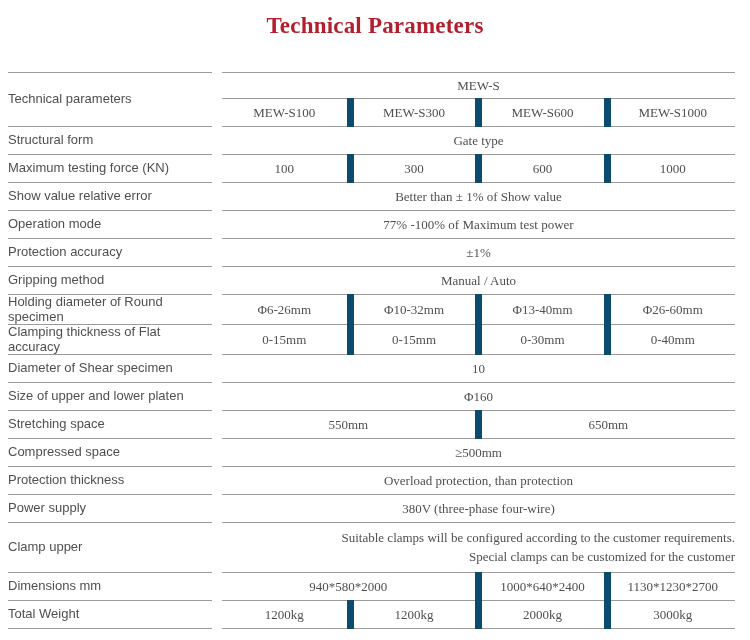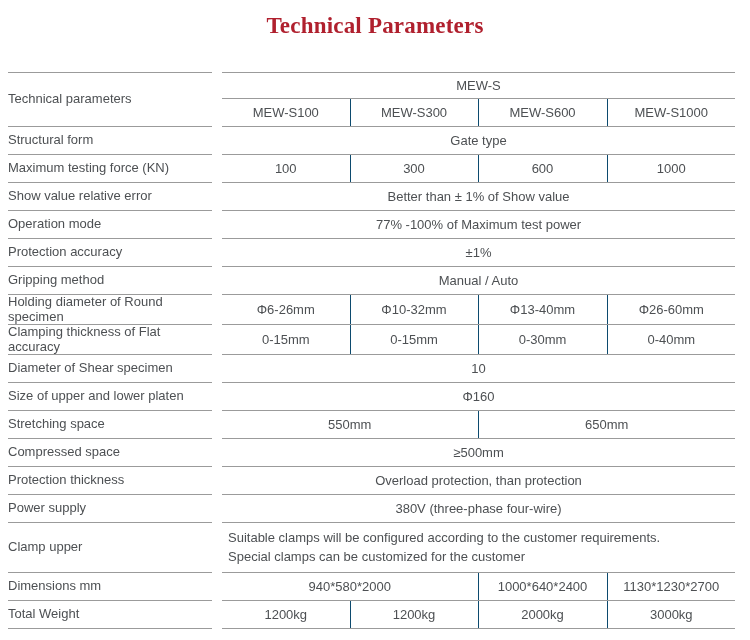--- a/index.html
+++ b/index.html
@@ -45,24 +45,25 @@
     padding-left: 2px;
     line-height: 1.12;
     border-bottom: 1px solid #9b9b9b;
   }
   
   td.gap { border: none; }
   
   td.d {
     text-align: center;
     border-bottom: 1px solid #9b9b9b;
-  }
-  td.vl { border-left: 1px solid #0c4a6e; }
+    font-family: Liberation Serif, serif;
+  }
+  td.vl { border-left: 7px solid #0c4a6e; }
   td.d.left {
-    text-align: left;
+    text-align: right;
     padding-left: 6px;
     line-height: 1.45;
     margin-top: 30px;
   }
   
   tr.r-top td.lbl, tr.r-top td.d { border-top: 1px solid #9b9b9b; }
 
   
   tr { height: 28px; }
   tr.r-series { height: 26px; }

